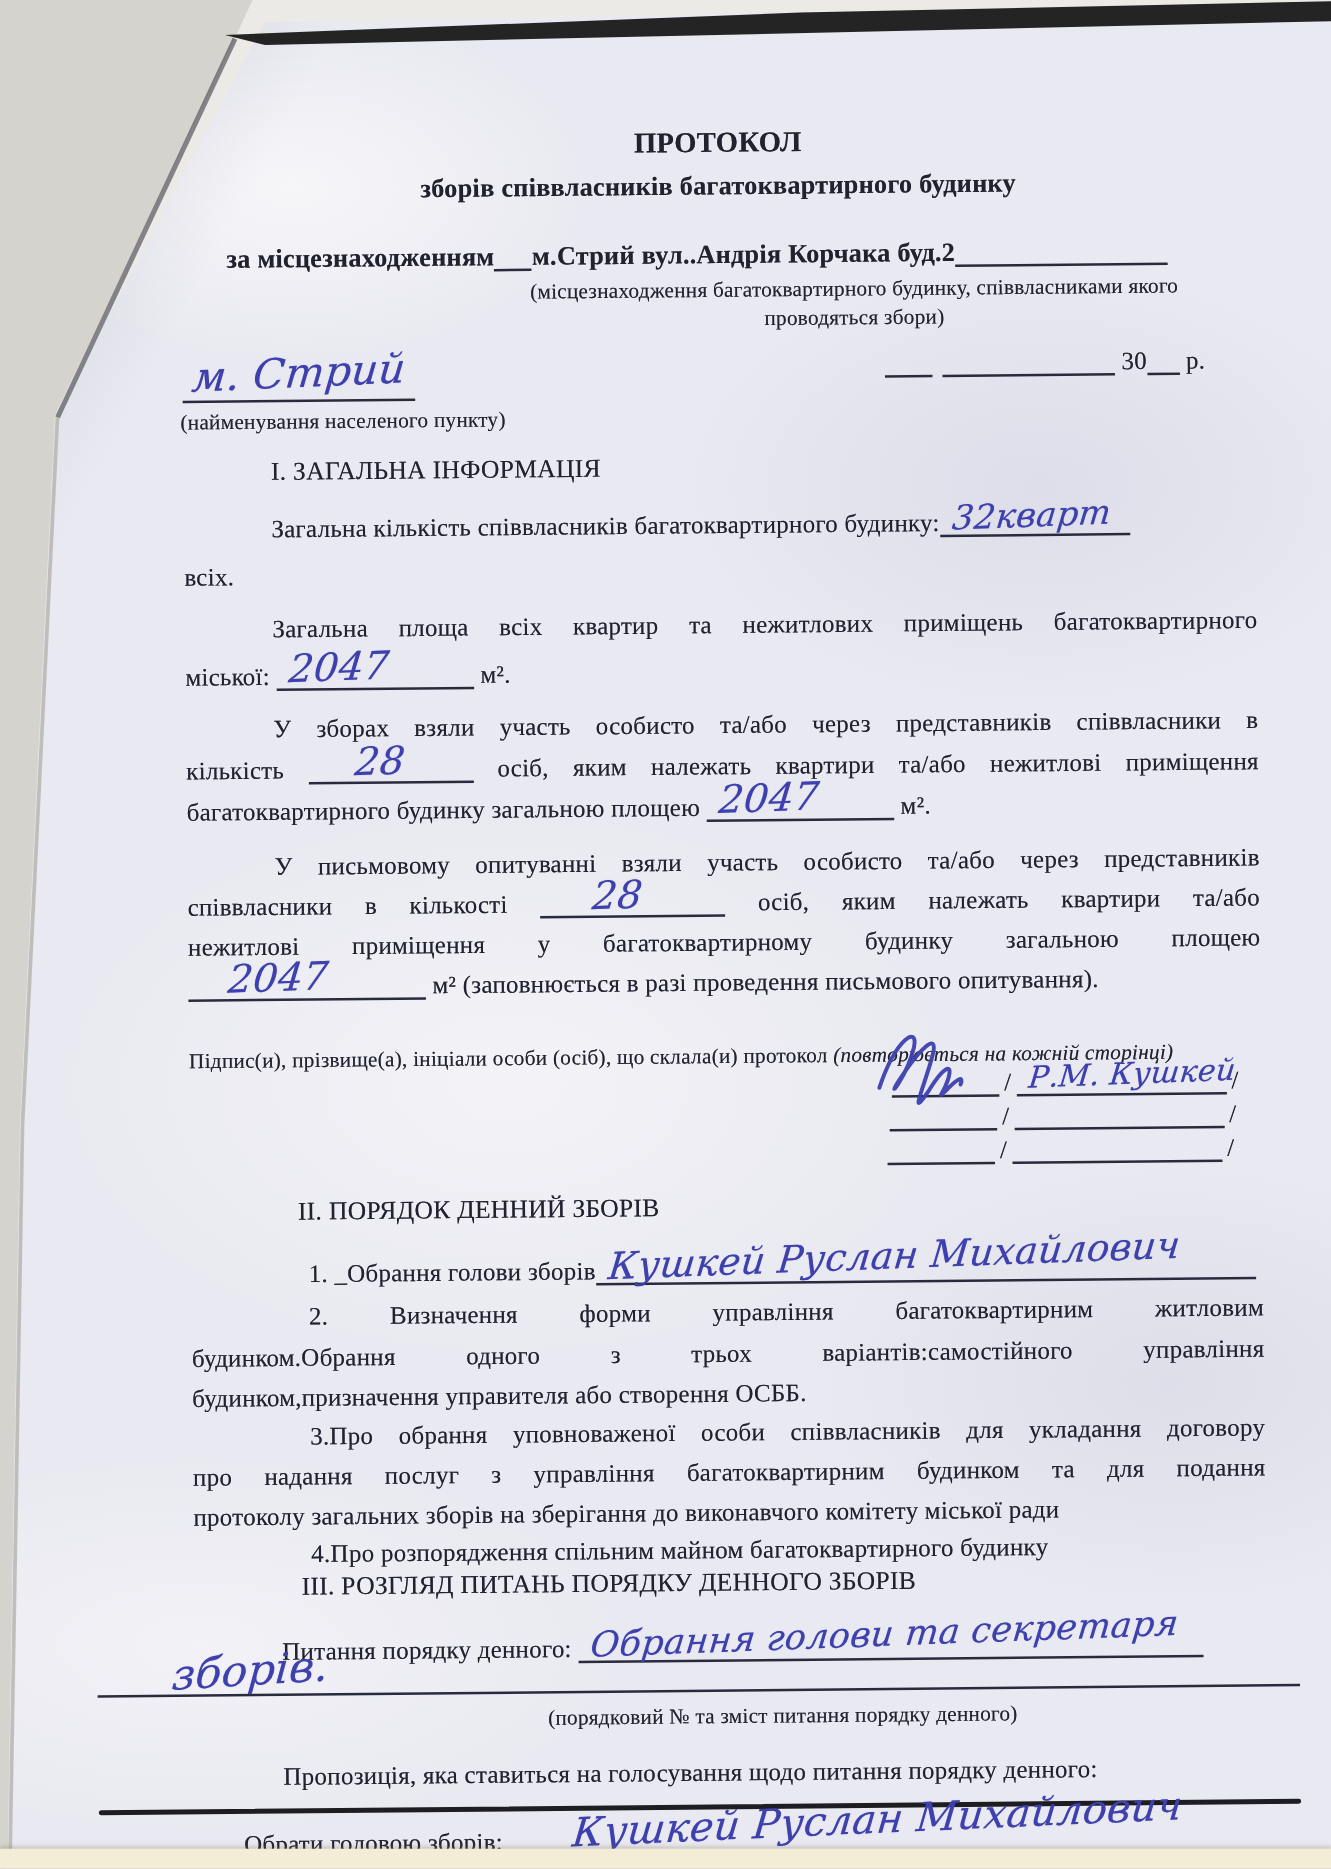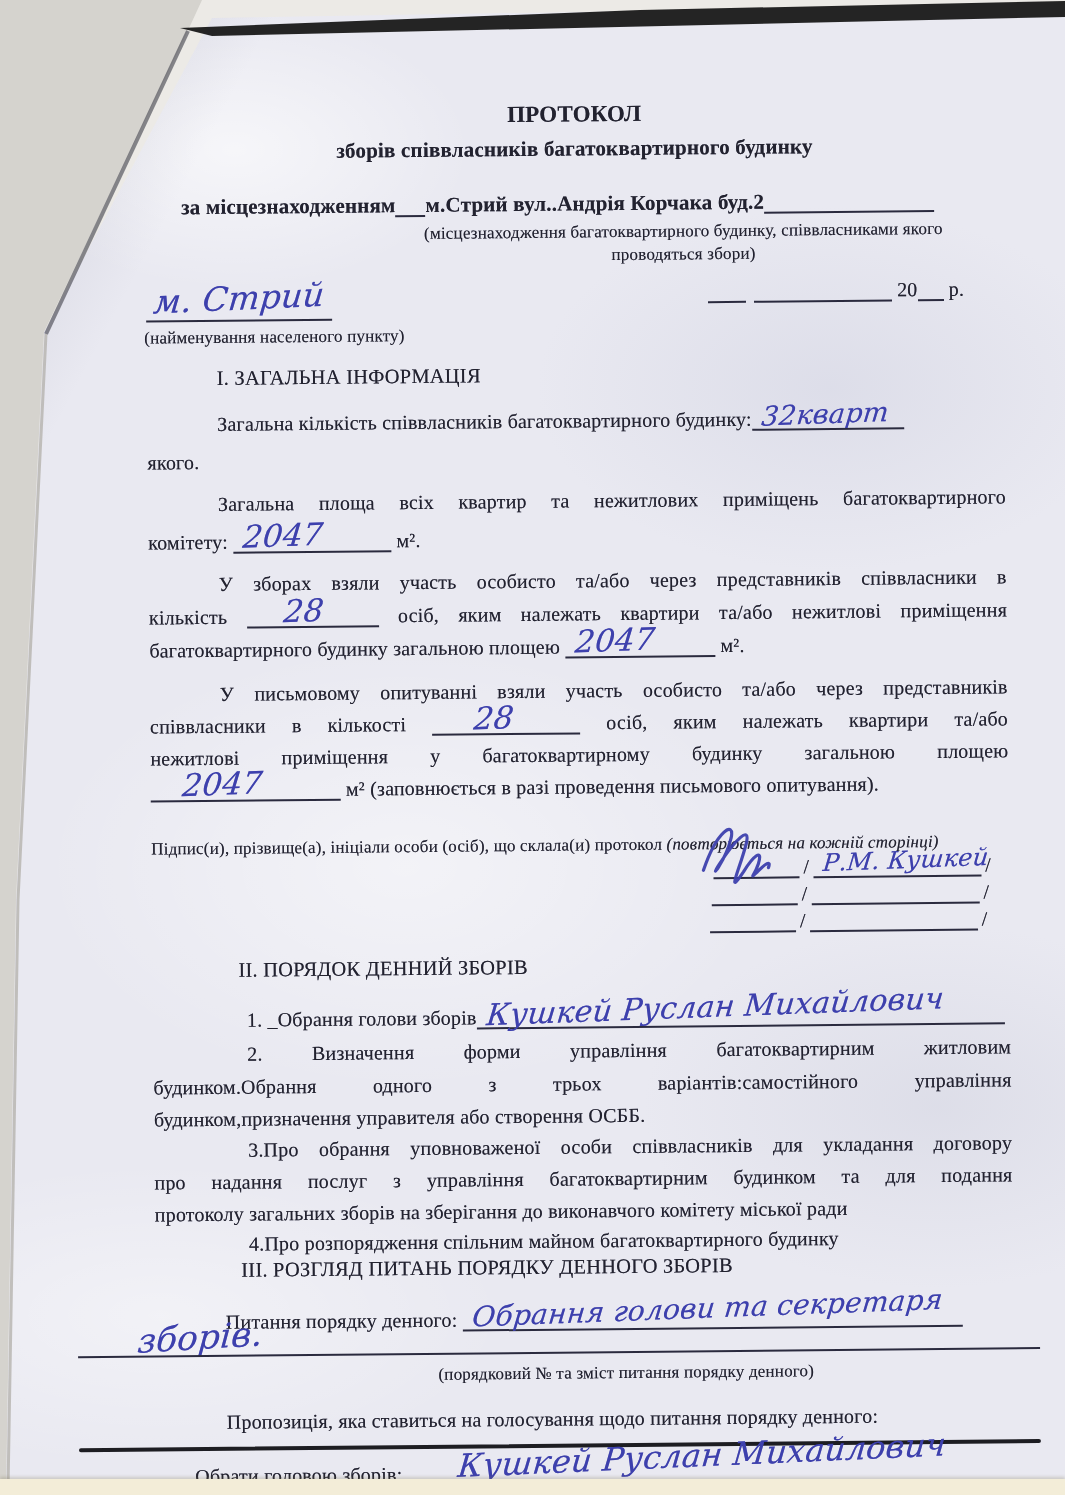--- a/index.html
+++ b/index.html
@@ -61,38 +61,38 @@
     <div class="ln ctr b" style="left:150px;top:137px;width:860px;font-size:21px;">зборів співвласників багатоквартирного будинку</div>
 
     <div class="ln b" style="left:186px;top:192px;font-size:21px;">
       <span>за місцезнаходженням</span><span class="blank bthick" style="width:30px;"></span><span>м.Стрий вул..Андрія Корчака буд.2</span><span class="blank bthick" style="width:170px;"></span>
     </div>
     <div class="ln ctr note" style="left:378px;top:223px;width:620px;">(місцезнаходження багатоквартирного будинку, співвласниками якого</div>
     <div class="ln ctr note" style="left:378px;top:246px;width:620px;">проводяться збори)</div>
 
     <div class="ln" style="left:712px;top:282px;">
       <span class="blank" style="width:38px;margin-right:8px;"></span><span class="blank" style="width:138px;"></span>
-      <span>20</span><span class="blank" style="width:26px;"></span>
+      <span>30</span><span class="blank" style="width:26px;"></span>
       <span>р.</span>
     </div>
 
     <div class="ln hw" style="left:158px;top:276px;font-size:33px;transform:skewX(-8deg) rotate(-2deg);">м. Стрий</div>
     <div class="uline" style="left:150px;top:317px;width:186px;"></div>
     <div class="ln note" style="left:148px;top:325px;">(найменування населеного пункту)</div>
 
     <div class="ln" style="left:220px;top:364px;font-size:20.5px;">І. ЗАГАЛЬНА ІНФОРМАЦІЯ</div>
 
     <div class="ln" style="left:220px;top:410px;">
       <span>Загальна кількість співвласників багатоквартирного будинку:</span><span class="blank" style="width:152px;"><i class="hw hwa" style="font-size:27px;">32кварт</i></span>
     </div>
-    <div class="ln" style="left:150px;top:448px;">якого.</div>
+    <div class="ln" style="left:150px;top:448px;">всіх.</div>
 
     <div class="ln jt" style="left:220px;top:490px;width:788px;">Загальна площа всіх квартир та нежитлових приміщень багатоквартирного</div>
     <div class="ln" style="left:150px;top:528px;">
-      <span>комітету:</span>
+      <span>міської:</span>
       <span class="blank" style="width:158px;"><i class="hw hwa" style="font-size:31px;">2047</i></span>
       <span>м².</span>
     </div>
 
     <div class="ln jt" style="left:220px;top:570px;width:788px;">У зборах взяли участь особисто та/або через представників співвласники в</div>
     <div class="ln jt" style="left:150px;top:603px;width:858px;">
       <span>кількість</span>
       <span class="blank" style="width:132px;"><i class="hw hwa" style="font-size:31px;left:35px;">28</i></span>
       <span>осіб, яким належать квартири та/або нежитлові приміщення</span>
     </div>

